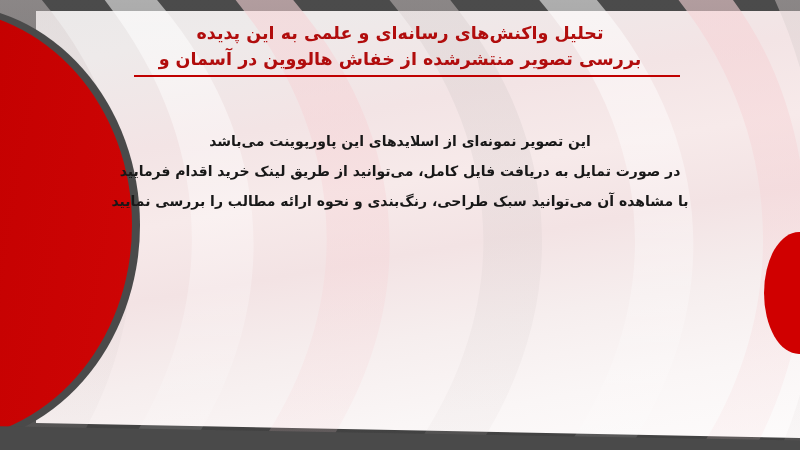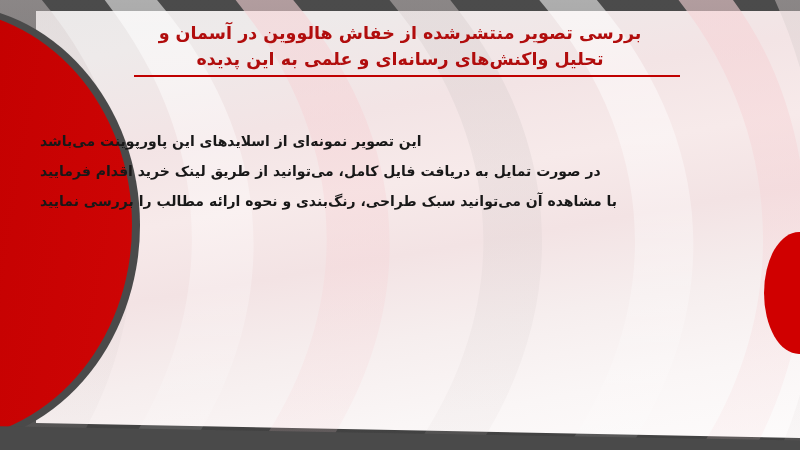--- a/index.html
+++ b/index.html
@@ -112,21 +112,21 @@
     background: #c00000;
   }
 
   
   .body-block {
     position: absolute;
     left: 40px;
     top: 126px;
     width: 720px;
     direction: rtl;
-    text-align: left;
+    text-align: center;
   }
   .body-line {
     color: #181818;
     font-size: 14px;
     font-weight: bold;
     line-height: 30px;
     white-space: nowrap;
   }
 
   
@@ -173,22 +173,22 @@
       <path d="M700 0 C 790 120, 790 300, 720 427 L 668 427 C 752 300, 752 130, 648 0 Z" fill="url(#rg3)"></path>
       <path d="M764 0 L 764 427 L 745 427 C 800 300, 800 130, 740 0 Z" fill="url(#rg2)"></path>
     </svg>
   </div>
 
   <div class="left-ellipse-border"></div>
   <div class="left-ellipse"></div>
   <div class="right-sliver"></div>
 
   <div class="title-block">
+    <div class="title-line">تحلیل واکنش‌های رسانه‌ای و علمی به این پدیده</div>
     <div class="title-line">بررسی تصویر منتشرشده از خفاش هالووین در آسمان و</div>
-    <div class="title-line">تحلیل واکنش‌های رسانه‌ای و علمی به این پدیده</div>
   </div>
   <div class="title-rule"></div>
 
   <div class="body-block">
     <div class="body-line">این تصویر نمونه‌ای از اسلایدهای این پاورپوینت می‌باشد</div>
     <div class="body-line">در صورت تمایل به دریافت فایل کامل، می‌توانید از طریق لینک خرید اقدام فرمایید</div>
     <div class="body-line">با مشاهده آن می‌توانید سبک طراحی، رنگ‌بندی و نحوه ارائه مطالب را بررسی نمایید</div>
   </div>
 
   <div class="bottom-edge"></div>

